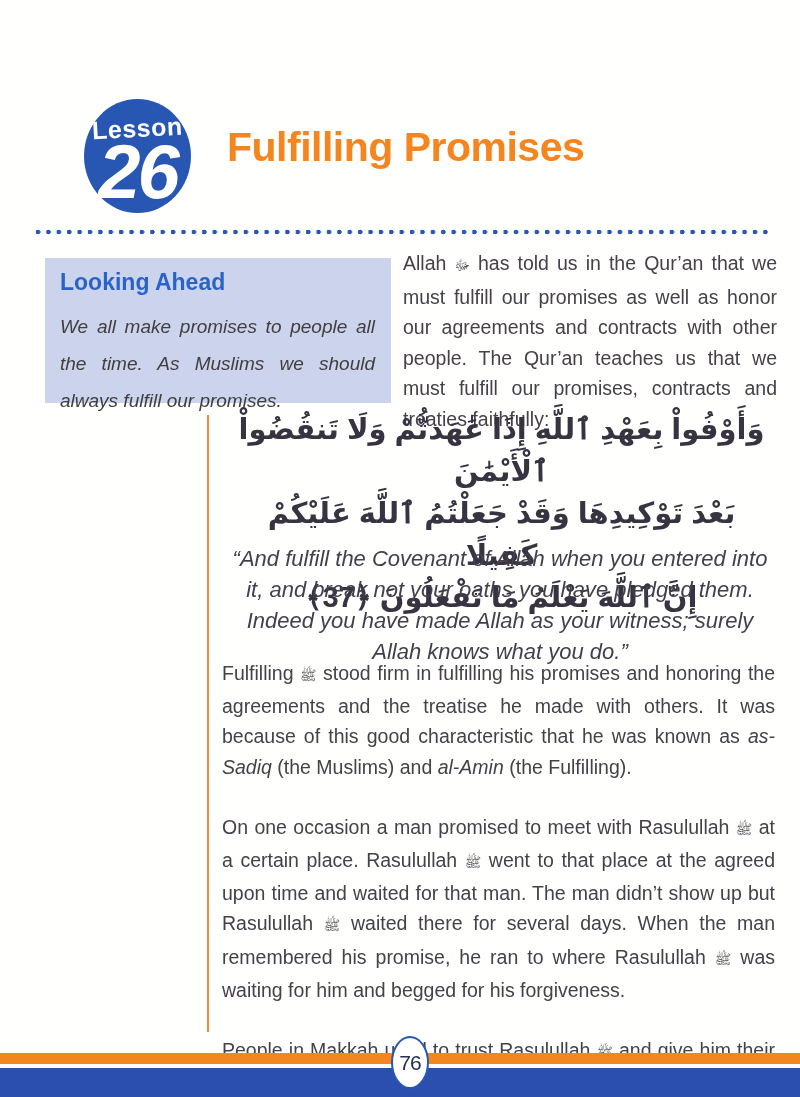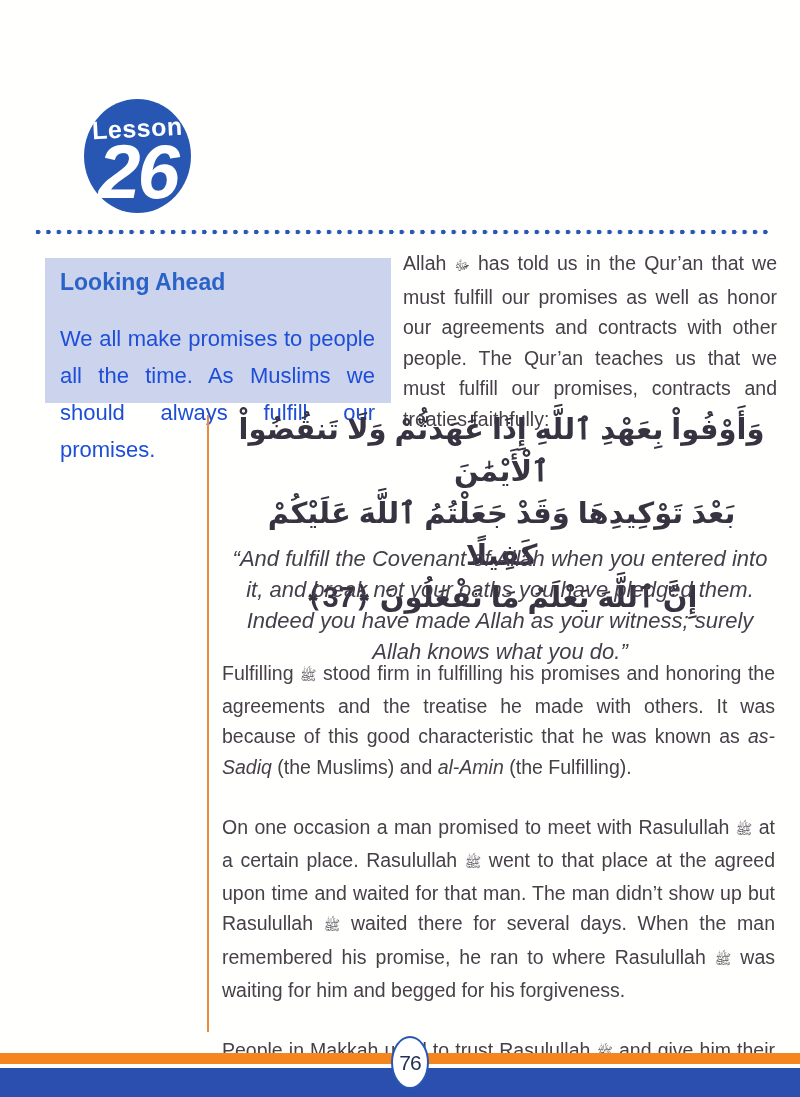--- a/index.html
+++ b/index.html
@@ -42,24 +42,24 @@
     position:absolute;left:35px;top:228px;width:738px;height:8px;
     background-image:radial-gradient(circle at 3px 4px,var(--primary-blue) 2.1px,rgba(0,0,0,0) 2.6px);
     background-size:10.4px 8px;background-repeat:repeat-x;
   }
   
   .looking-ahead{
     position:absolute;left:45px;top:258px;width:346px;height:145px;
     background:var(--panel-bg);padding:11px 16px 0 15px;
   }
   .looking-ahead h2{
-    font-size:23px;font-weight:bold;color:var(--heading-blue);margin-bottom:24px;
+    font-size:23px;font-weight:bold;color:var(--heading-blue);margin-bottom:12px;
   }
   .looking-ahead .panel-body{
-    font-size:22px;line-height:37px;color:#1d4ed8;text-align:justify;
+    font-size:19px;line-height:37px;color:#404040;text-align:justify;font-style:italic;
   }
   .intro-col{
     position:absolute;left:403px;top:248px;width:374px;
     font-size:19.5px;line-height:30.6px;color:var(--text-dark);text-align:justify;
   }
   
   .verse-rule{
     position:absolute;left:207px;top:415px;width:2px;height:617px;
     background:#EA8C3F;
   }
@@ -104,20 +104,21 @@
 </style>
 </head>
 <body>
 
 <div class="page">
 
   <div class="lesson-badge">
     <div class="lesson-label">Lesson</div>
     <div class="lesson-number">26</div>
   </div>
+  <h1 class="page-title">Fulfilling Promises</h1>
 
   <div class="dotted-divider"></div>
 
   <div class="looking-ahead">
     <h2>Looking Ahead</h2>
     <div class="panel-body">We all make promises to people all the time. As Muslims we should always fulfill our promises.</div>
   </div>
 
   <div class="intro-col"><span>Allah </span><span class="honorific">ﷻ</span><span> has told us in the Qur’an that we must fulfill our promises as well as honor our agreements and contracts with other people. The Qur’an teaches us that we must fulfill our promises, contracts and treaties faithfully:</span></div>
 

